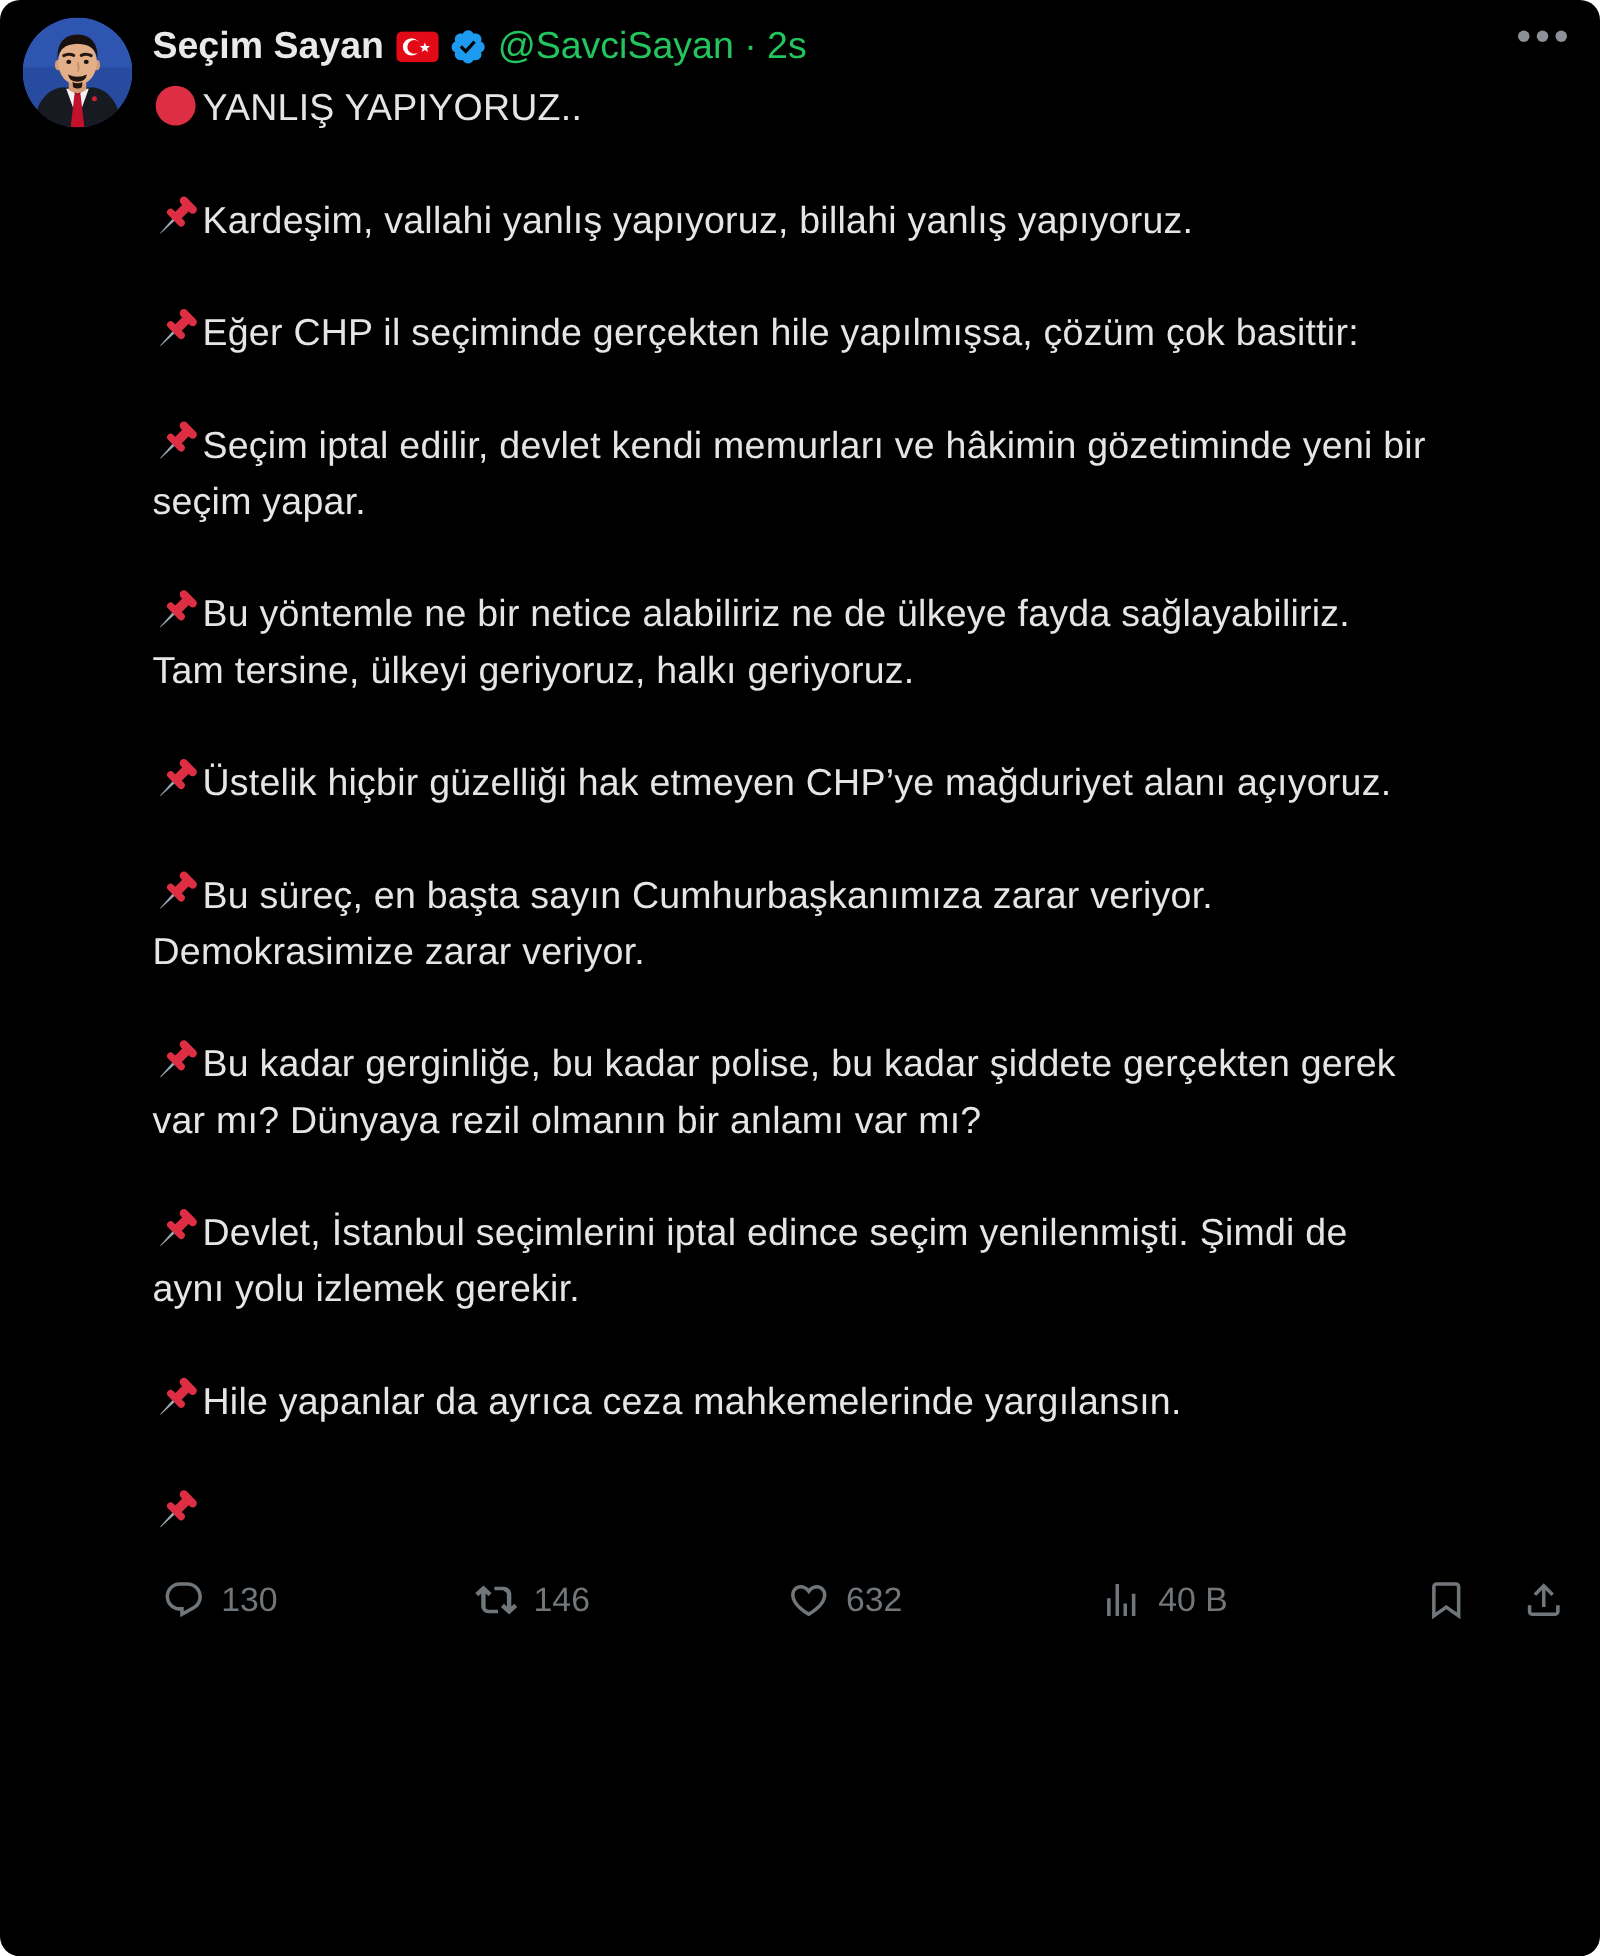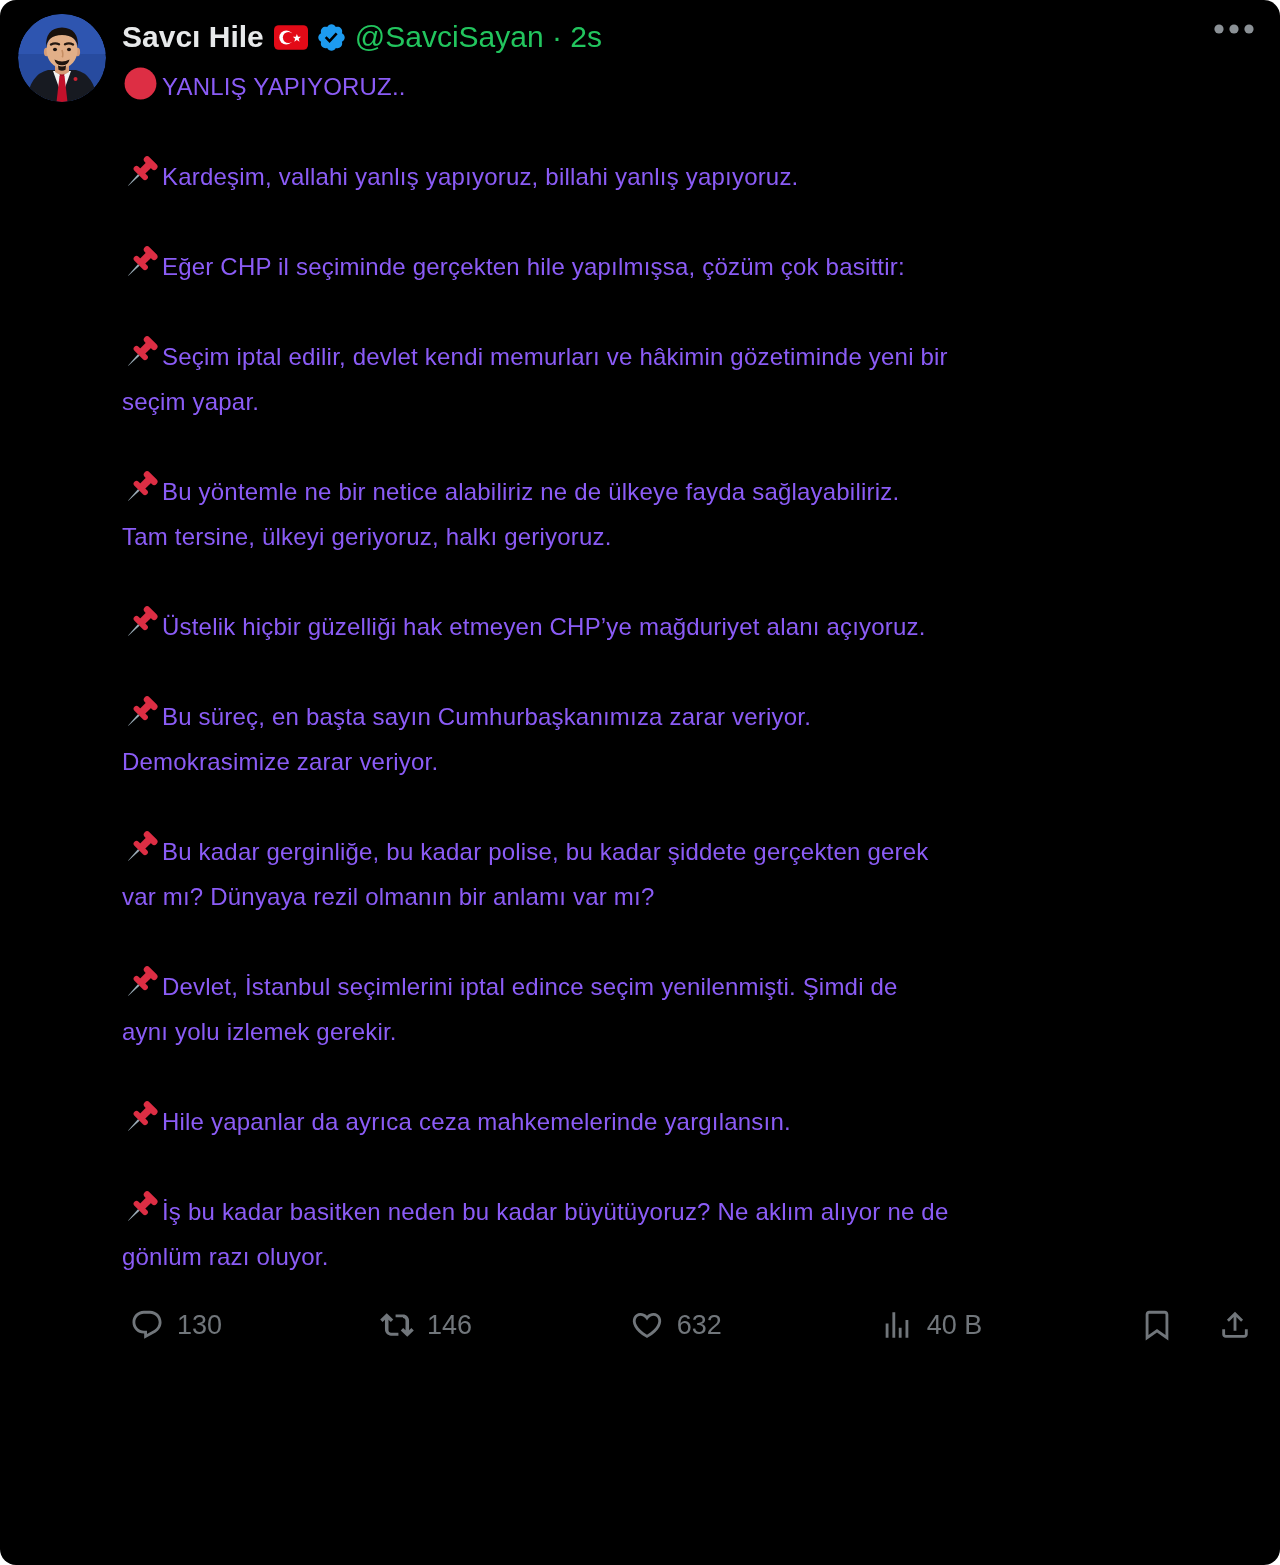--- a/index.html
+++ b/index.html
@@ -22,21 +22,21 @@
   .name { font-size:30px; font-weight:700; color:#e7e9ea; cursor:pointer; white-space:nowrap; }
   .flag { margin:0 8px 0 10px; }
   .flag svg { display:block; width:34px; height:25px; }
   .badge { margin-right:8px; }
   .badge svg { display:block; width:31px; height:31px; }
   .meta { font-size:30px; color:#22c55e; cursor:pointer; white-space:nowrap; }
   .more-btn { position:absolute; right:-4px; top:4px; background:none; border:none; padding:4px; cursor:pointer; line-height:0; }
   .more-btn svg { width:44px; height:14px; }
 
   .text { margin-top:4px; }
-  .text p { margin:0 0 45px; font-size:24px; line-height:45px; color:#8b5cf6; letter-spacing:.2px; }
+  .text p { margin:0 0 45px; font-size:30px; line-height:45px; color:#e5e5e5; letter-spacing:.2px; }
   .text p:last-child { margin-bottom:0; }
   .ptext { white-space:pre-line; }
   .dot-icon { display:inline-block; width:37px; height:37px; vertical-align:-7px; margin-right:3px; }
   .dot-icon svg { display:block; width:37px; height:37px; }
   .pin { display:inline-block; width:40px; height:40px; vertical-align:-9px; }
   .pin svg { display:block; width:40px; height:40px; }
 
   .actions {
     display:flex; align-items:center; justify-content:space-between;
     margin:26px 4px 0 8px; height:40px;
@@ -111,21 +111,21 @@
             <path d="M36.5 45.5 q7.5 3.8 15 0 q-1 5.8 -7.5 5.8 q-6.5 0 -7.5 -5.8 Z" fill="#20150f"></path>
             <path d="M40 51.5 q4 2 8 0 l-.5 4.2 q-3.5 2 -7 0 Z" fill="#20150f"></path>
             <circle cx="57.5" cy="65" r="2" fill="#cc2233"></circle>
           </g>
         </svg>
       </div>
     </div>
 
     <div class="content">
       <div class="header-row">
-        <span class="name">Savcı Hile</span>
+        <span class="name">Seçim Sayan</span>
         <span class="flag">
           <svg viewBox="0 0 36 26">
             <rect width="36" height="26" rx="5" fill="#e30a17"></rect>
             <circle cx="13" cy="13" r="7.4" fill="#ffffff"></circle>
             <circle cx="15.3" cy="13" r="5.9" fill="#e30a17"></circle>
             <polygon fill="#ffffff" points="24.2,9.2 25.4,12.2 28.6,12.3 26.1,14.3 27,17.4 24.2,15.6 21.5,17.4 22.4,14.3 19.9,12.3 23.1,12.2"></polygon>
           </svg>
         </span>
         <span class="badge">
           <svg viewBox="0 0 24 24">
@@ -173,22 +173,21 @@
 var mı? Dünyaya rezil olmanın bir anlamı var mı?</span></p>
         <p><span class="pin"><svg viewBox="0 0 36 36">
                 <use href="#i-pin"></use>
               </svg></span><span class="ptext">Devlet, İstanbul seçimlerini iptal edince seçim yenilenmişti. Şimdi de
 aynı yolu izlemek gerekir.</span></p>
         <p><span class="pin"><svg viewBox="0 0 36 36">
                 <use href="#i-pin"></use>
               </svg></span><span class="ptext">Hile yapanlar da ayrıca ceza mahkemelerinde yargılansın.</span></p>
         <p><span class="pin"><svg viewBox="0 0 36 36">
                 <use href="#i-pin"></use>
-              </svg></span><span class="ptext">İş bu kadar basitken neden bu kadar büyütüyoruz? Ne aklım alıyor ne de
-gönlüm razı oluyor.</span></p>
+              </svg></span></p>
       </div>
 
       <div class="actions">
         <button class="action">
           <svg viewBox="0 0 24 24">
               <use href="#i-reply"></use>
             </svg>
           <span class="count">130</span>
         </button>
         <button class="action">

